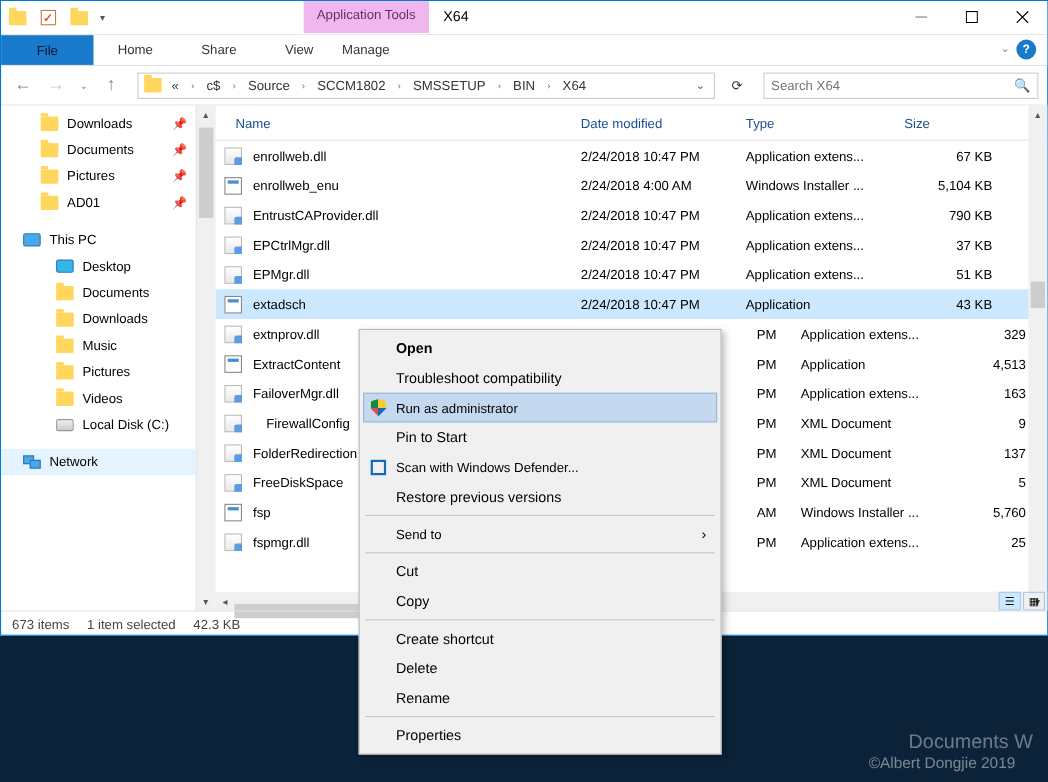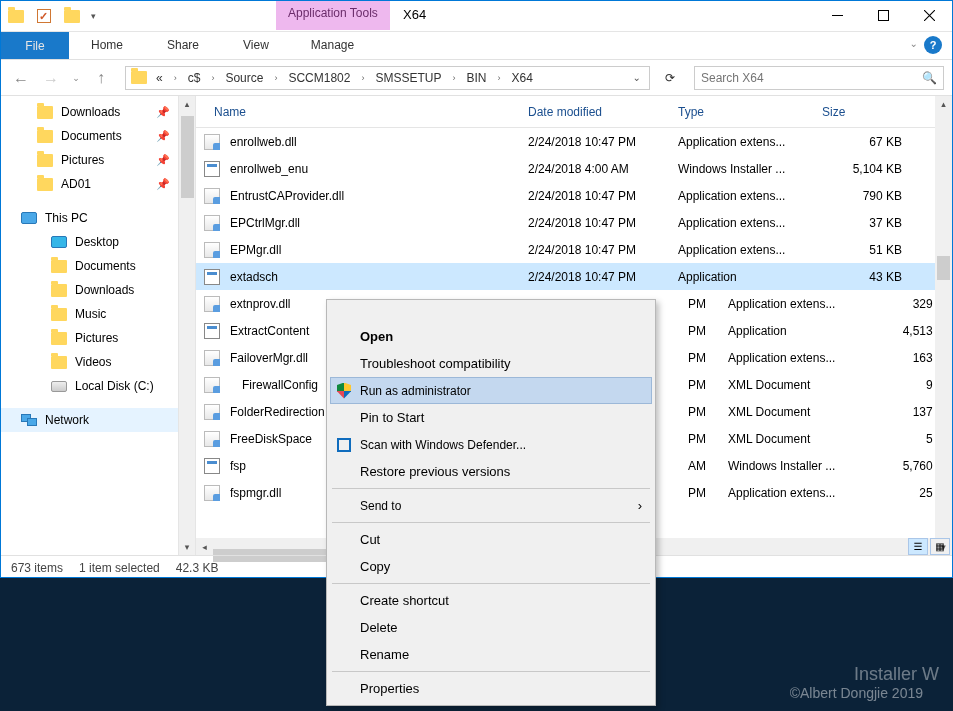--- a/index.html
+++ b/index.html
@@ -11,21 +11,21 @@
   .qat { display: flex; align-items: center; gap: 10px; padding: 0 6px; }
   .qat-icon { width: 18px; height: 18px; display: flex; align-items: center; justify-content: center; }
   .qat-drop { font-size: 9px; color: #555; }
   .tool-tab { position: absolute; left: 275px; top: 0; height: 29px; background: #eeb8ee; color: #6a2c6a; padding: 5px 12px; font-size: 12px; }
   .title-text { position: absolute; left: 402px; top: 6px; font-size: 13px; }
   .win-controls { position: absolute; right: 0; top: 0; display: flex; }
   .win-btn { width: 46px; height: 29px; display: flex; align-items: center; justify-content: center; font-size: 13px; }
 
   
   .ribbon { height: 28px; background: #fff; display: flex; align-items: stretch; border-bottom: 1px solid #e1e1e1; position: relative;}
-  .file-tab { background: #1979ca; color: #e5e5e5; width: 68px; display: flex; align-items: center; justify-content: center; }
+  .file-tab { background: #1979ca; color: #0f172a; width: 84px; display: flex; align-items: center; justify-content: center; }
   .rtab { padding: 6px 22px; color: #333; }
   .rtab.manage { position: absolute; left: 275px; width: 113px; text-align: center; top:0; }
   .help { position: absolute; right: 10px; top: 4px; width: 18px; height: 18px; border-radius: 50%; background: #1979ca; color: #fff; display:flex;align-items:center;justify-content:center;font-size:11px;font-weight:bold;}
   .ribbon-expand { position: absolute; right: 34px; top: 6px; color: #888; font-size: 10px;}
 
   
   .navbar { height: 36px; display: flex; align-items: center; padding: 0 8px; gap: 6px; border-bottom: 1px solid #e1e1e1;}
   .nav-arrow { width: 24px; height: 24px; display: flex; align-items: center; justify-content: center; color: #888; font-size: 16px;}
   .addr { flex: 1; border: 1px solid #ccc; height: 24px; display: flex; align-items: center; padding: 0 4px; gap: 2px; margin-left: 6px;}
   .crumb { padding: 2px 6px; color: #333; font-size: 12px; display:flex; align-items:center;}
@@ -78,21 +78,21 @@
   .view-icons { position:absolute; right:2px; bottom:0; display:flex; gap:2px;}
   .view-ico { width:20px;height:17px;border:1px solid #aac6e8;display:flex;align-items:center;justify-content:center;font-size:10px;}
   .view-ico.active{background:#cce8ff;}
 
   
   .status { height: 24px; border-top: 1px solid #e1e1e1; display: flex; align-items: center; padding: 0 10px; gap: 16px; color: #444; font-size:12px; position:relative;}
 
   
   .context-menu { position: absolute; left: 326px; top: 299px; width: 330px; background: #f0f0f0; border: 1px solid #b8b8b8; box-shadow: 3px 3px 6px rgba(0,0,0,0.25); z-index: 100; padding: 3px;}
   .cm-item { height: 27px; display:flex; align-items:center; padding-left: 30px; position: relative; font-size:13px;}
-  .cm-item.bold { font-weight: bold; margin-top: 20px; }
+  .cm-item.bold { font-weight: bold; }
   .cm-item.hover { background: #c4d8ef; border:1px solid #9cb8d8; padding-left:29px; height:27px;}
   .cm-item.hover .cm-ico { left:5px; }
   .cm-sep { height:1px; background:#c8c8c8; margin: 3px 2px; }
   .cm-ico { position:absolute; left:6px; width:16px; height:16px; display:flex;align-items:center;justify-content:center;}
   .cm-arrow { position:absolute; right:10px; font-size:13px;}
 
   .wm { position:absolute; right:30px; bottom:10px; color: rgba(255,255,255,0.45); font-size:14px;}
   .wm2 { position:absolute; right:14px; bottom:26px; color: rgba(255,255,255,0.4); font-size:18px;}
 
   .dll-ico { width:16px;height:16px; background:linear-gradient(#fff,#e8e8e8); border:1px solid #bbb; position:relative;}
@@ -454,14 +454,14 @@
   <div class="cm-item">Cut</div>
   <div class="cm-item">Copy</div>
   <div class="cm-sep"></div>
   <div class="cm-item">Create shortcut</div>
   <div class="cm-item">Delete</div>
   <div class="cm-item">Rename</div>
   <div class="cm-sep"></div>
   <div class="cm-item">Properties</div>
 </div>
 
-<div class="wm2">Installer W</div>
+<div class="wm2">Documents W</div>
 <div class="wm">©Albert Dongjie 2019</div>
 
 </body></html>

